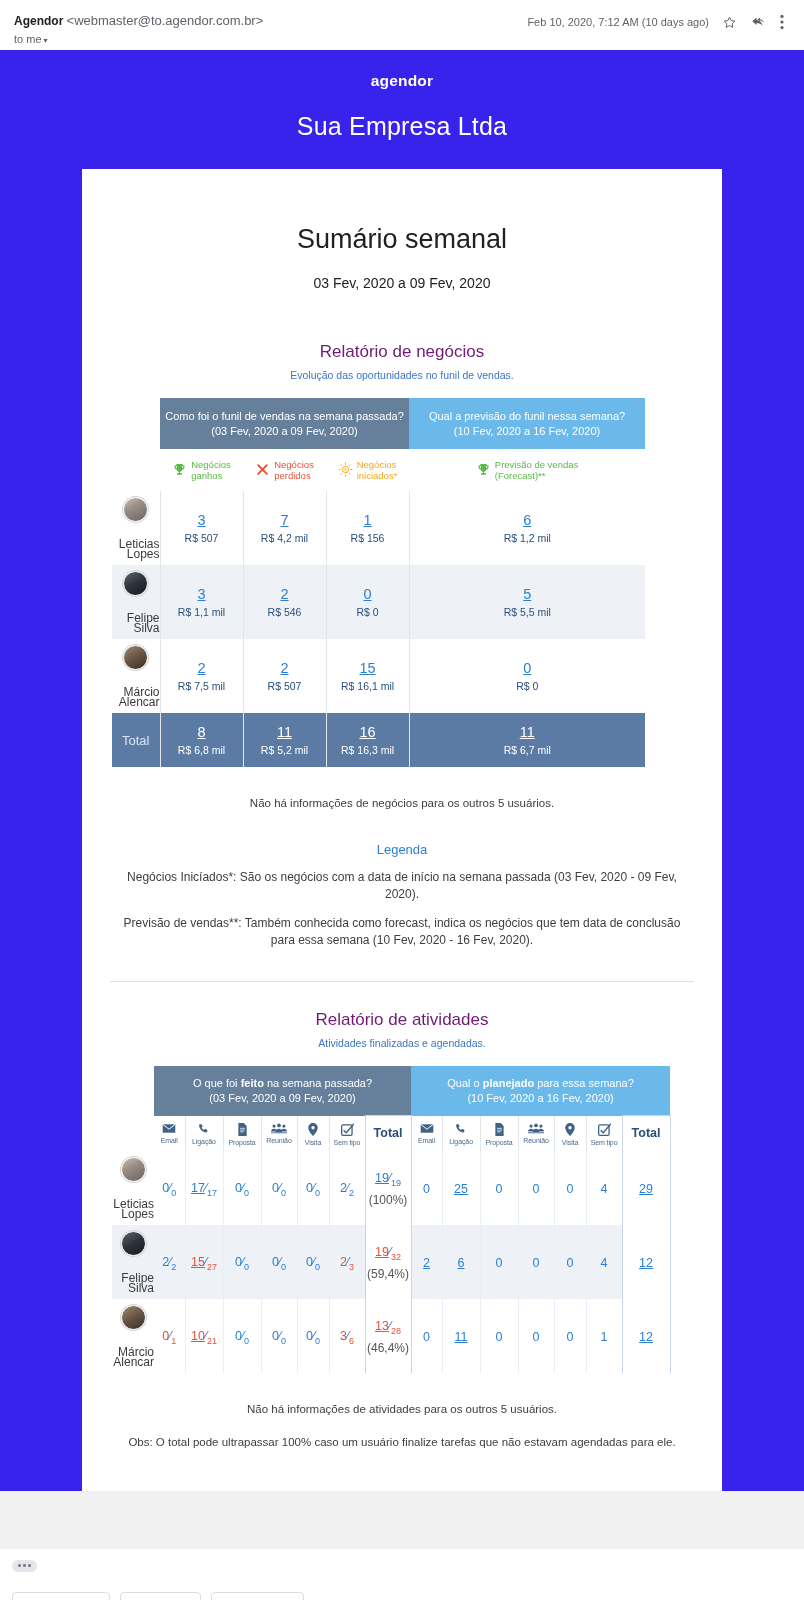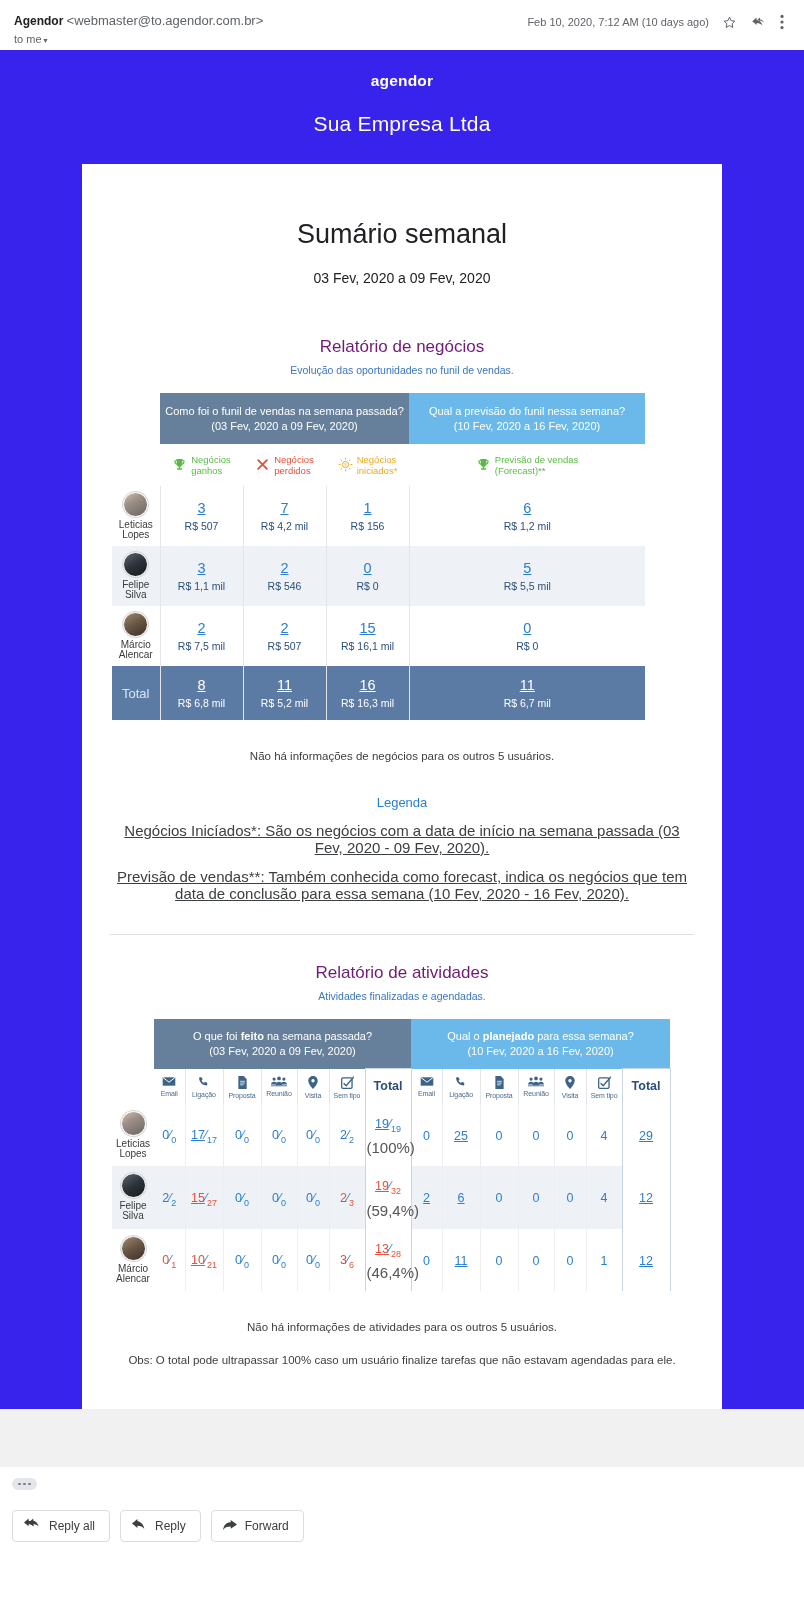--- a/index.html
+++ b/index.html
@@ -32,21 +32,21 @@
     background: #3723ec;
     padding: 22px 0 0 0;
     text-align: center;
     position: relative;
   }
   .brand {
     font-size: 15.5px; color: #ffffff; font-weight: bold;
     letter-spacing: .2px;
   }
   .company {
-    font-size: 21px; color: #ffffff; font-weight: normal;
+    font-size: 25px; color: #ffffff; font-weight: normal;
     margin-top: 22px; letter-spacing: .2px;
   }
   .card {
     width: 640px; margin: 28px auto 0 auto; background: #ffffff;
     position: relative; z-index: 2; padding: 0 0 40px 0;
   }
   .card-inner { position: relative; z-index: 3; }
 
   .sum-title {
     text-align: center; font-size: 27px; color: #202124;
@@ -89,30 +89,30 @@
   .deals .val { font-size: 10.5px; color: #2a4f7c; margin-top: 4px; display:block; }
   .u-cell { width: 48px; text-align: center; vertical-align: middle; padding: 6px 0; }
   .avatar {
     width: 25px; height: 25px; border-radius: 50%; margin: 0 auto;
     border: 1.5px solid #ffffff; box-shadow: 0 0 0 1px #d6d6d6;
     background-size: cover;
   }
   .av1 { background: linear-gradient(150deg,#cfc0b0 0%,#9a8d86 40%,#6a6460 100%); }
   .av2 { background: linear-gradient(150deg,#5b6570 0%,#2c3238 50%,#171b1f 100%); }
   .av3 { background: linear-gradient(150deg,#a08b74 0%,#6b5846 45%,#3a2f26 100%); }
-  .uname { font-size: 10px; color: #3a3a3a; line-height: 10px; margin-top: 3px; }
+  .uname { font-size: 12px; color: #3a3a3a; line-height: 10px; margin-top: 17px; text-align: right; }
   .row-alt { background: #eef2f6; }
   .total-row td { background: #5b7ba5; padding: 11px 2px; }
   .total-row .num { color: #ffffff; }
   .total-row .val { color: #ffffff; }
   .total-row .tlabel { color: #d8e6f7; font-size: 13px; text-align: center; }
 
   .note { font-size: 11.5px; color: #3c4043; margin-top: 28px; line-height: 17px; }
   .legend-h { font-size: 13px; color: #2a7fd4; margin-top: 30px; }
-  .legend-p { font-size: 15px; color: #3c4043; margin-top: 12px; line-height: 17px; text-decoration: underline; }
+  .legend-p { font-size: 12px; color: #3c4043; margin-top: 12px; line-height: 17px; }
   .divider { height: 1px; background: #e0e0e0; margin: 32px 0 0 0; }
 
   
   .acts { width: 538px; margin: 17px 0 0 2px; table-layout: fixed; }
   .acts .hdr-dark { background:#66809b; color:#fff; text-align:center; font-size:11px; line-height:14.5px; padding:10px 4px; }
   .acts .hdr-light { background:#6bb9ea; color:#fff; text-align:center; font-size:11px; line-height:14.5px; padding:10px 4px; }
   .acts .ic-cell { text-align:center; vertical-align:top; padding:7px 0 5px 0; border-left:1px solid #e2e6ea; }
   .acts .ic-cell.nb { border-left:none; }
   .ic-lbl { font-size: 7px; color: #4b6a88; margin-top: 3px; display:block; letter-spacing:-.1px; }
   .acts svg.aicon { fill: #3d6387; display:block; margin:0 auto; }
@@ -129,21 +129,21 @@
   .frac .num-u { text-decoration: underline; }
   .frac.rd .numr { color:#e8503a; }
   .frac.rd .den { color:#e8503a; }
   .plain { font-size:12.5px; color:#2a7fd4; }
   .plain.ul { text-decoration: underline; }
   .tot-cell {
     text-align:center; vertical-align:middle;
     border-left:1px solid #c9d6e2; border-right:1px solid #c9d6e2;
     background:#fff; padding: 10px 1px;
   }
-  .pct { font-size: 15px; color:#555; margin-top:6px; display:block; }
+  .pct { font-size: 12px; color:#555; margin-top:6px; display:block; }
 
   
   .body-tail { height: 58px; background:#f1f1f1; }
   .dots {
     width: 25px; height: 12px; border-radius: 7px; background:#e4e6eb;
     margin: 11px 0 0 12px; display:flex; align-items:center; justify-content:center;
     gap: 2.5px; cursor:pointer;
   }
   .dots i { width:2.5px; height:2.5px; background:#7a7d82; border-radius:50%; display:block; }
   .actions { display:flex; gap: 10px; padding: 20px 0 0 12px; }

